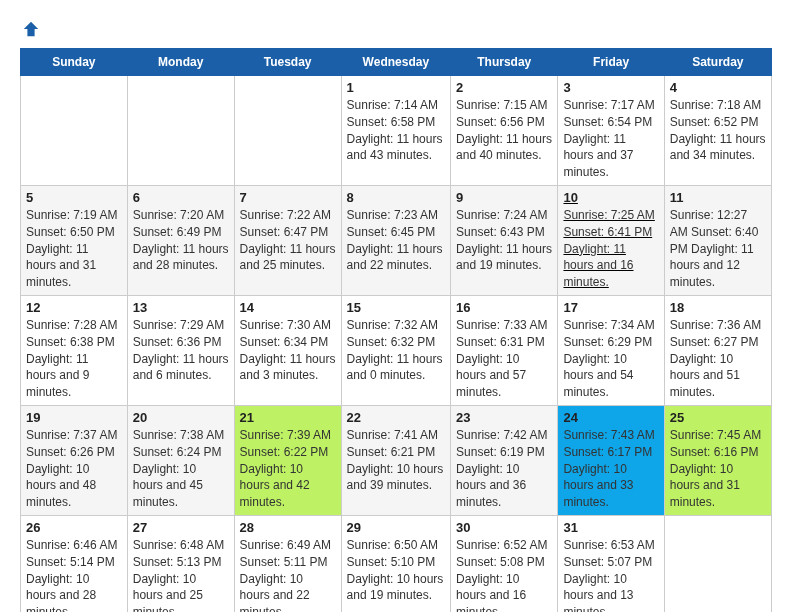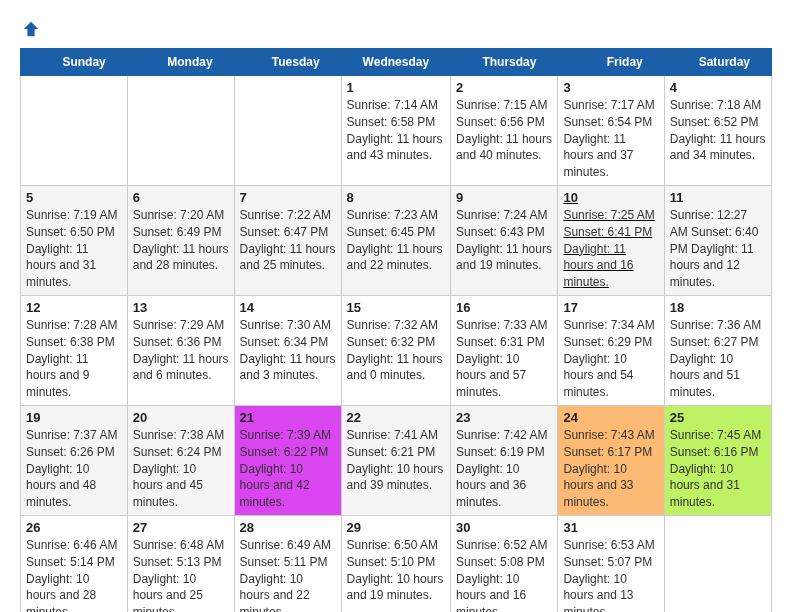--- a/index.html
+++ b/index.html
@@ -40,21 +40,21 @@
       color: #555;
     }
     .calendar {
       width: 100%;
       border-collapse: collapse;
       border: 1px solid #ccc;
     }
     .calendar th {
       background: #1a5fa8;
       color: #fff;
-      text-align: right;
+      text-align: center;
       padding: 6px 21px;
       font-size: 12px;
       font-weight: bold;
       border: 1px solid #1a5fa8;
     }
     .calendar td {
       vertical-align: top;
       width: 108px;
       min-height: 80px;
       padding: 4px 5px;
@@ -237,39 +237,39 @@
           <div class="day-info">Sunrise: 7:37 AM
 Sunset: 6:26 PM
 Daylight: 10 hours and 48 minutes.</div>
         </td>
         <td style="background: rgb(245, 245, 245);">
           <div class="day-number">20</div>
           <div class="day-info">Sunrise: 7:38 AM
 Sunset: 6:24 PM
 Daylight: 10 hours and 45 minutes.</div>
         </td>
-        <td style="background: #d946ef;">
+        <td style="background: #bef264;">
           <div class="day-number">21</div>
           <div class="day-info">Sunrise: 7:39 AM
 Sunset: 6:22 PM
 Daylight: 10 hours and 42 minutes.</div>
         </td>
         <td style="background: rgb(245, 245, 245); margin-top: 27px;">
           <div class="day-number">22</div>
           <div class="day-info">Sunrise: 7:41 AM
 Sunset: 6:21 PM
 Daylight: 10 hours and 39 minutes.</div>
         </td>
         <td style="background: rgb(245, 245, 245);">
           <div class="day-number">23</div>
           <div class="day-info">Sunrise: 7:42 AM
 Sunset: 6:19 PM
 Daylight: 10 hours and 36 minutes.</div>
         </td>
-        <td style="background: #fdba74;">
+        <td style="background: #0ea5e9;">
           <div class="day-number">24</div>
           <div class="day-info">Sunrise: 7:43 AM
 Sunset: 6:17 PM
 Daylight: 10 hours and 33 minutes.</div>
         </td>
         <td style="background: #bef264;">
           <div class="day-number">25</div>
           <div class="day-info">Sunrise: 7:45 AM
 Sunset: 6:16 PM
 Daylight: 10 hours and 31 minutes.</div>

